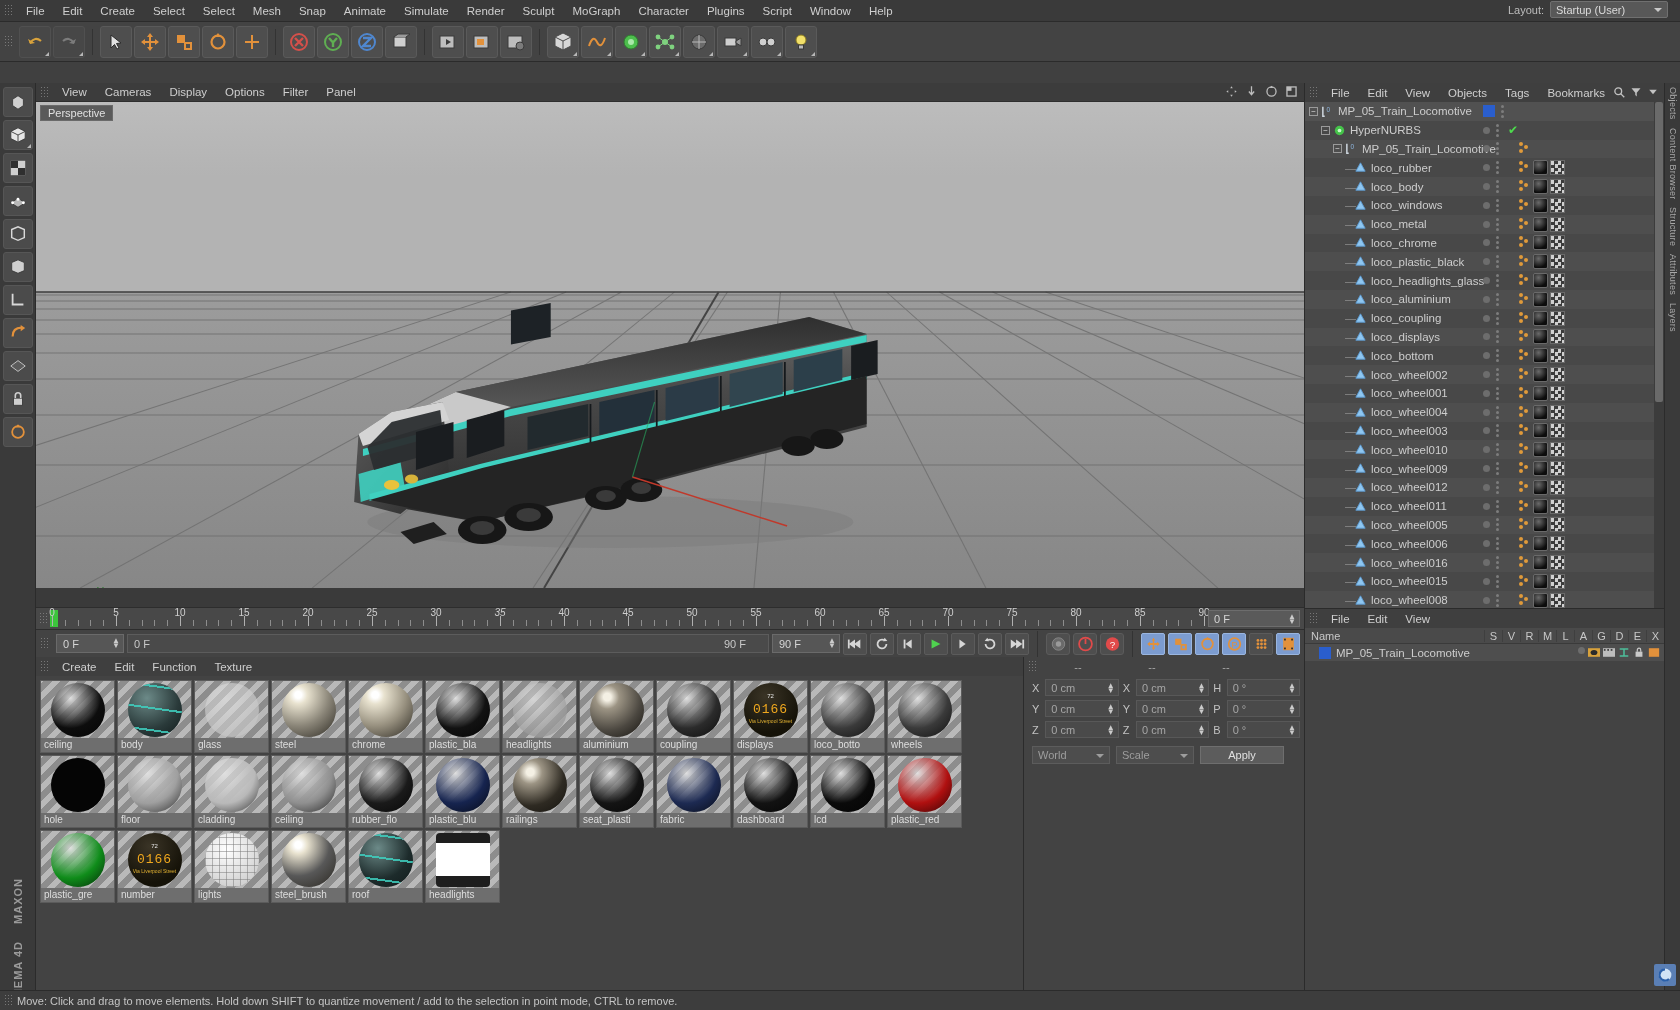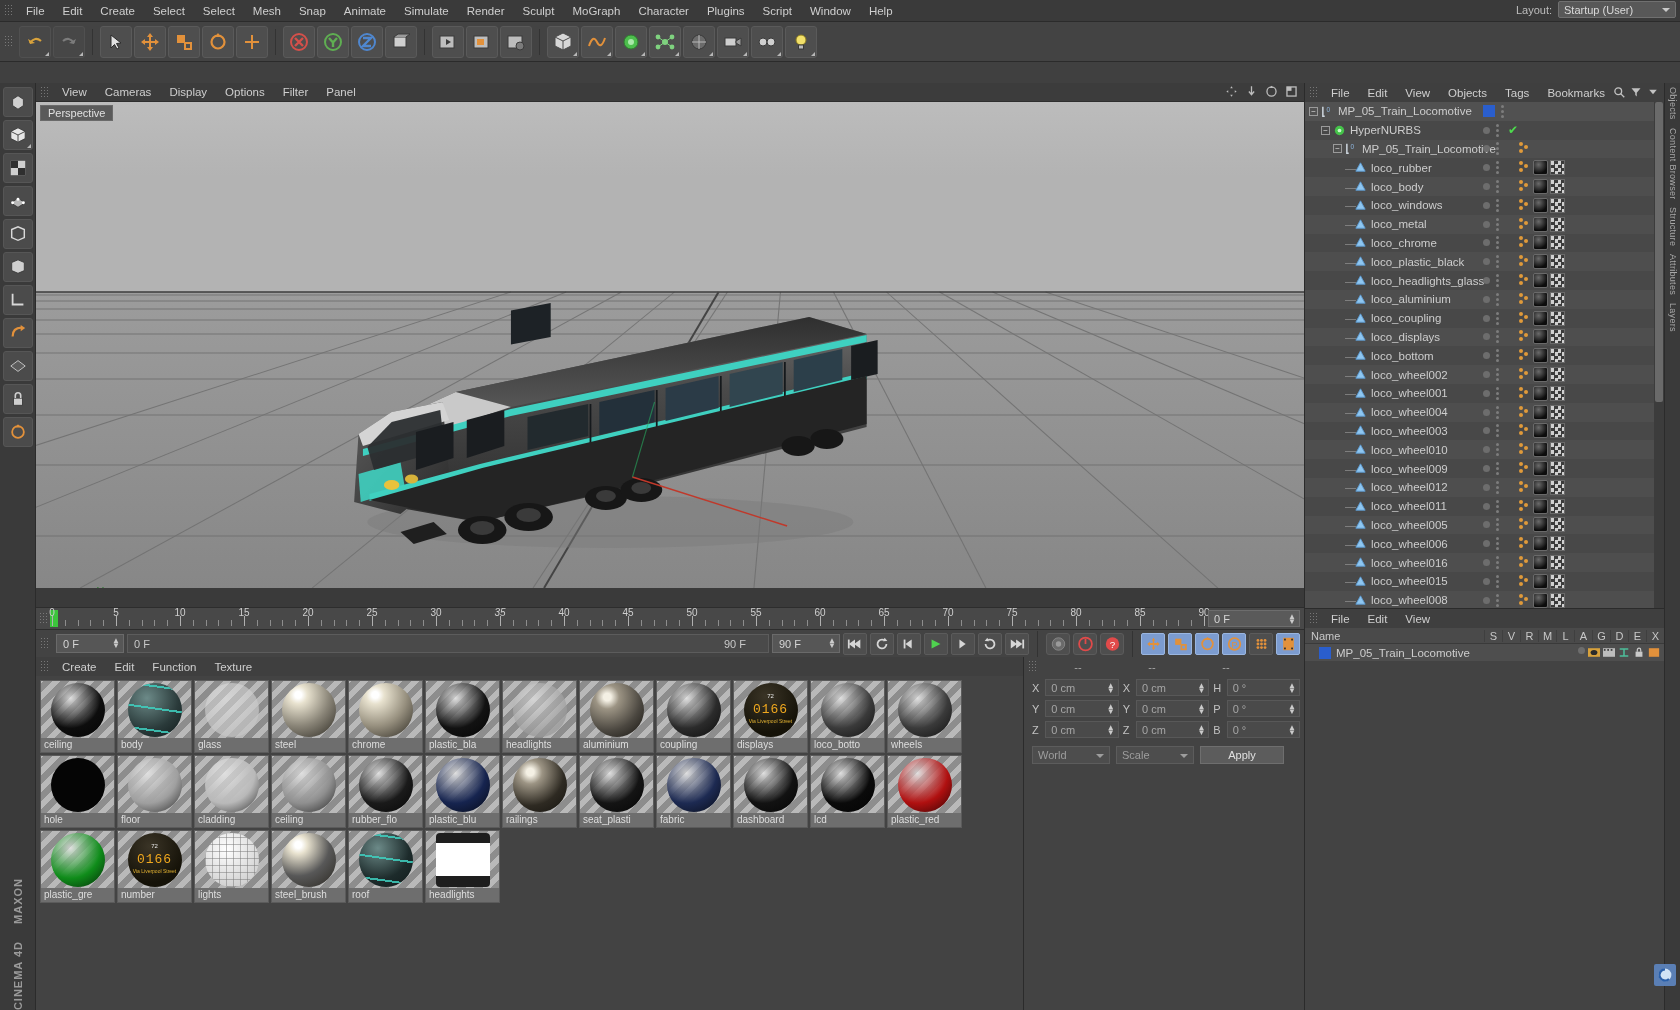--- a/index.html
+++ b/index.html
@@ -15,21 +15,21 @@
   .tb-title { font-size:12.5px; letter-spacing:.1px; white-space:nowrap; }
   .tb-btns { position:absolute; right:0; top:0; height:20px; display:flex; }
   .tb-btn { width:29px; height:19px; display:flex; align-items:center; justify-content:center;
     font-size:11px; color:#dfe6ee; background:linear-gradient(#4a5a6c,#2a3744); border-left:1px solid #1b2531; }
   .tb-btn.close { background:linear-gradient(#c2452f,#8e2415); }
 
   
   .menubar { height:22px; background:#3a3a3a; border-bottom:1px solid #2b2b2b;
     display:flex; align-items:center; padding-left:4px; position:relative; }
   .menu-item { font-size:11.5px; color:#cfcfcf; padding:3px 9px; white-space:nowrap; cursor:default; }
-  .layout-box { position:absolute; right:4px; top:1px; display:flex; align-items:center; gap:6px; }
+  .layout-box { position:absolute; right:12px; top:1px; display:flex; align-items:center; gap:6px; }
   .layout-lbl { font-size:11px; color:#bdbdbd; }
   .layout-sel { width:118px; height:17px; background:#585858; border:1px solid #707070;
     border-radius:2px; font-size:11px; color:#dadada; display:flex; align-items:center;
     padding-left:5px; position:relative; }
   .layout-sel:after { content:""; position:absolute; right:5px; top:6px;
     border-left:4px solid transparent; border-right:4px solid transparent; border-top:4px solid #c9c9c9; }
 
   
   .toolbar { height:40px; background:#434343; border-bottom:1px solid #2b2b2b;
     display:flex; align-items:center; padding-left:4px; gap:2px; }
@@ -1894,19 +1894,23 @@
 
     <div class="farright">
       <div class="vtab">Objects</div>
       <div class="vtab">Content Browser</div>
       <div class="vtab">Structure</div>
       <div class="vtab">Attributes</div>
       <div class="vtab">Layers</div>
     </div>
   </div>
 
+  <div class="statusbar">
+    <div class="grip"></div>
+    <span>Move: Click and drag to move elements. Hold down SHIFT to quantize movement / add to the selection in point mode, CTRL to remove.</span>
+  </div>
   <div class="c4dlogo">
     <svg width="16" height="16" viewBox="0 0 20 20">
         <circle cx="10" cy="10" r="8" fill="#cfe2f5"></circle>
         <path d="M10 3 a7 7 0 1 0 5 12" stroke="#2a5fa8" stroke-width="3" fill="none"></path>
       </svg>
   </div>
 </div>
 
 </body></html>

